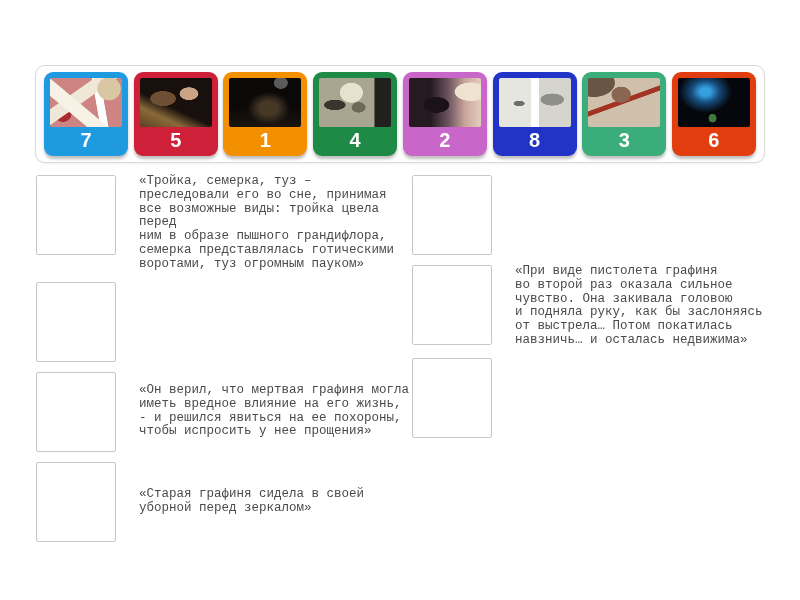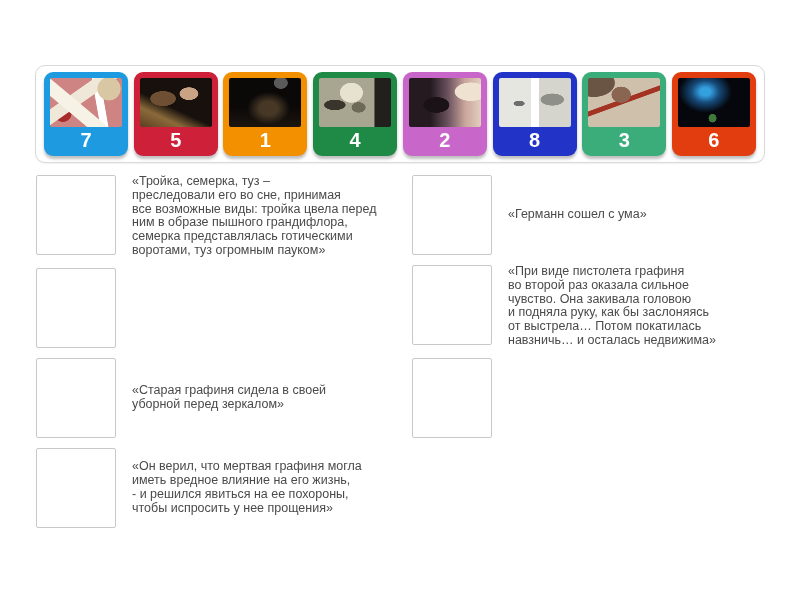--- a/index.html
+++ b/index.html
@@ -129,23 +129,24 @@
     left: 36px;
     top: 175px;
     width: 744px;
     display: grid;
     grid-template-columns: 376px 368px;
   }
   .col { display: flex; flex-direction: column; }
   .row {
     display: flex;
     align-items: center;
-    gap: 16px;
+    gap: 23px;
     min-height: 80px;
     margin-bottom: 10px;
+    font-family: Liberation Mono, monospace;
   }
   .drop-slot {
     width: 80px;
     height: 80px;
     box-sizing: border-box;
     border: 1px solid #c8c8c8;
     border-radius: 2px;
     background: #ffffff;
     flex-shrink: 0;
     align-self: flex-start;
@@ -208,35 +209,34 @@
 все возможные виды: тройка цвела перед
 ним в образе пышного грандифлора,
 семерка представлялась готическими
 воротами, туз огромным пауком»</div>
       </div>
       <div class="row">
         <div class="drop-slot"></div>
       </div>
       <div class="row">
         <div class="drop-slot"></div>
-        <div class="quote">«Старая графиня сидела в своей
-уборной перед зеркалом»</div>
-      </div>
-      <div class="row">
-        <div class="drop-slot"></div>
         <div class="quote">«Он верил, что мертвая графиня могла
 иметь вредное влияние на его жизнь,
 - и решился явиться на ее похороны,
 чтобы испросить у нее прощения»</div>
       </div>
+      <div class="row">
+        <div class="drop-slot"></div>
+        <div class="quote">«Старая графиня сидела в своей
+уборной перед зеркалом»</div>
+      </div>
     </div>
     <div class="col">
       <div class="row">
         <div class="drop-slot"></div>
-        <div class="quote">«Германн сошел с ума»</div>
       </div>
       <div class="row">
         <div class="drop-slot"></div>
         <div class="quote">«При виде пистолета графиня
 во второй раз оказала сильное
 чувство. Она закивала головою
 и подняла руку, как бы заслоняясь
 от выстрела… Потом покатилась
 навзничь… и осталась недвижима»</div>
       </div>

